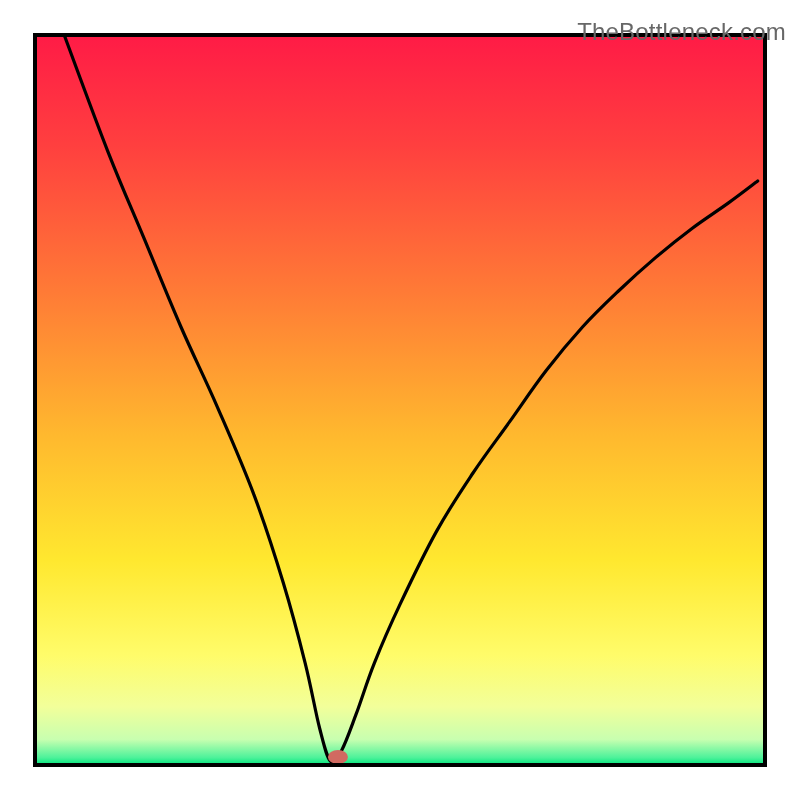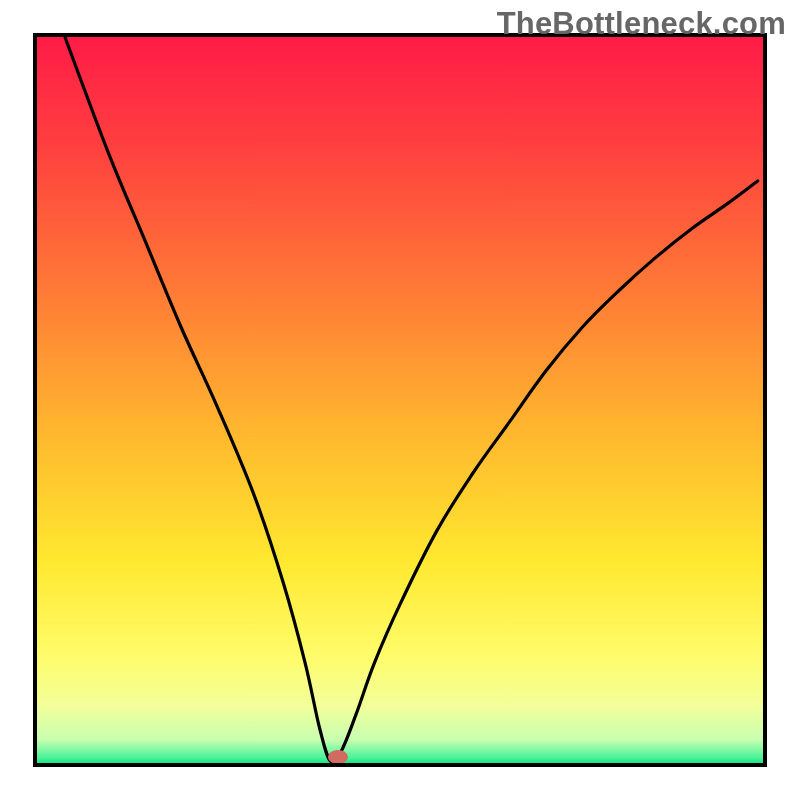--- a/index.html
+++ b/index.html
@@ -11,24 +11,24 @@
     overflow: hidden;
     font-family: Arial, Helvetica, sans-serif;
   }
   .container {
     position: relative;
     width: 800px;
     height: 800px;
   }
   .watermark {
     position: absolute;
-    top: 6px;
+    top: 18px;
     right: 14px;
-    font-size: 31px;
-    font-weight: 700;
+    font-size: 24px;
+    font-weight: 400;
     color: #676767;
     letter-spacing: 0.2px;
     z-index: 10;
   }
   svg.chart {
     position: absolute;
     top: 0;
     left: 0;
   }
 </style>

